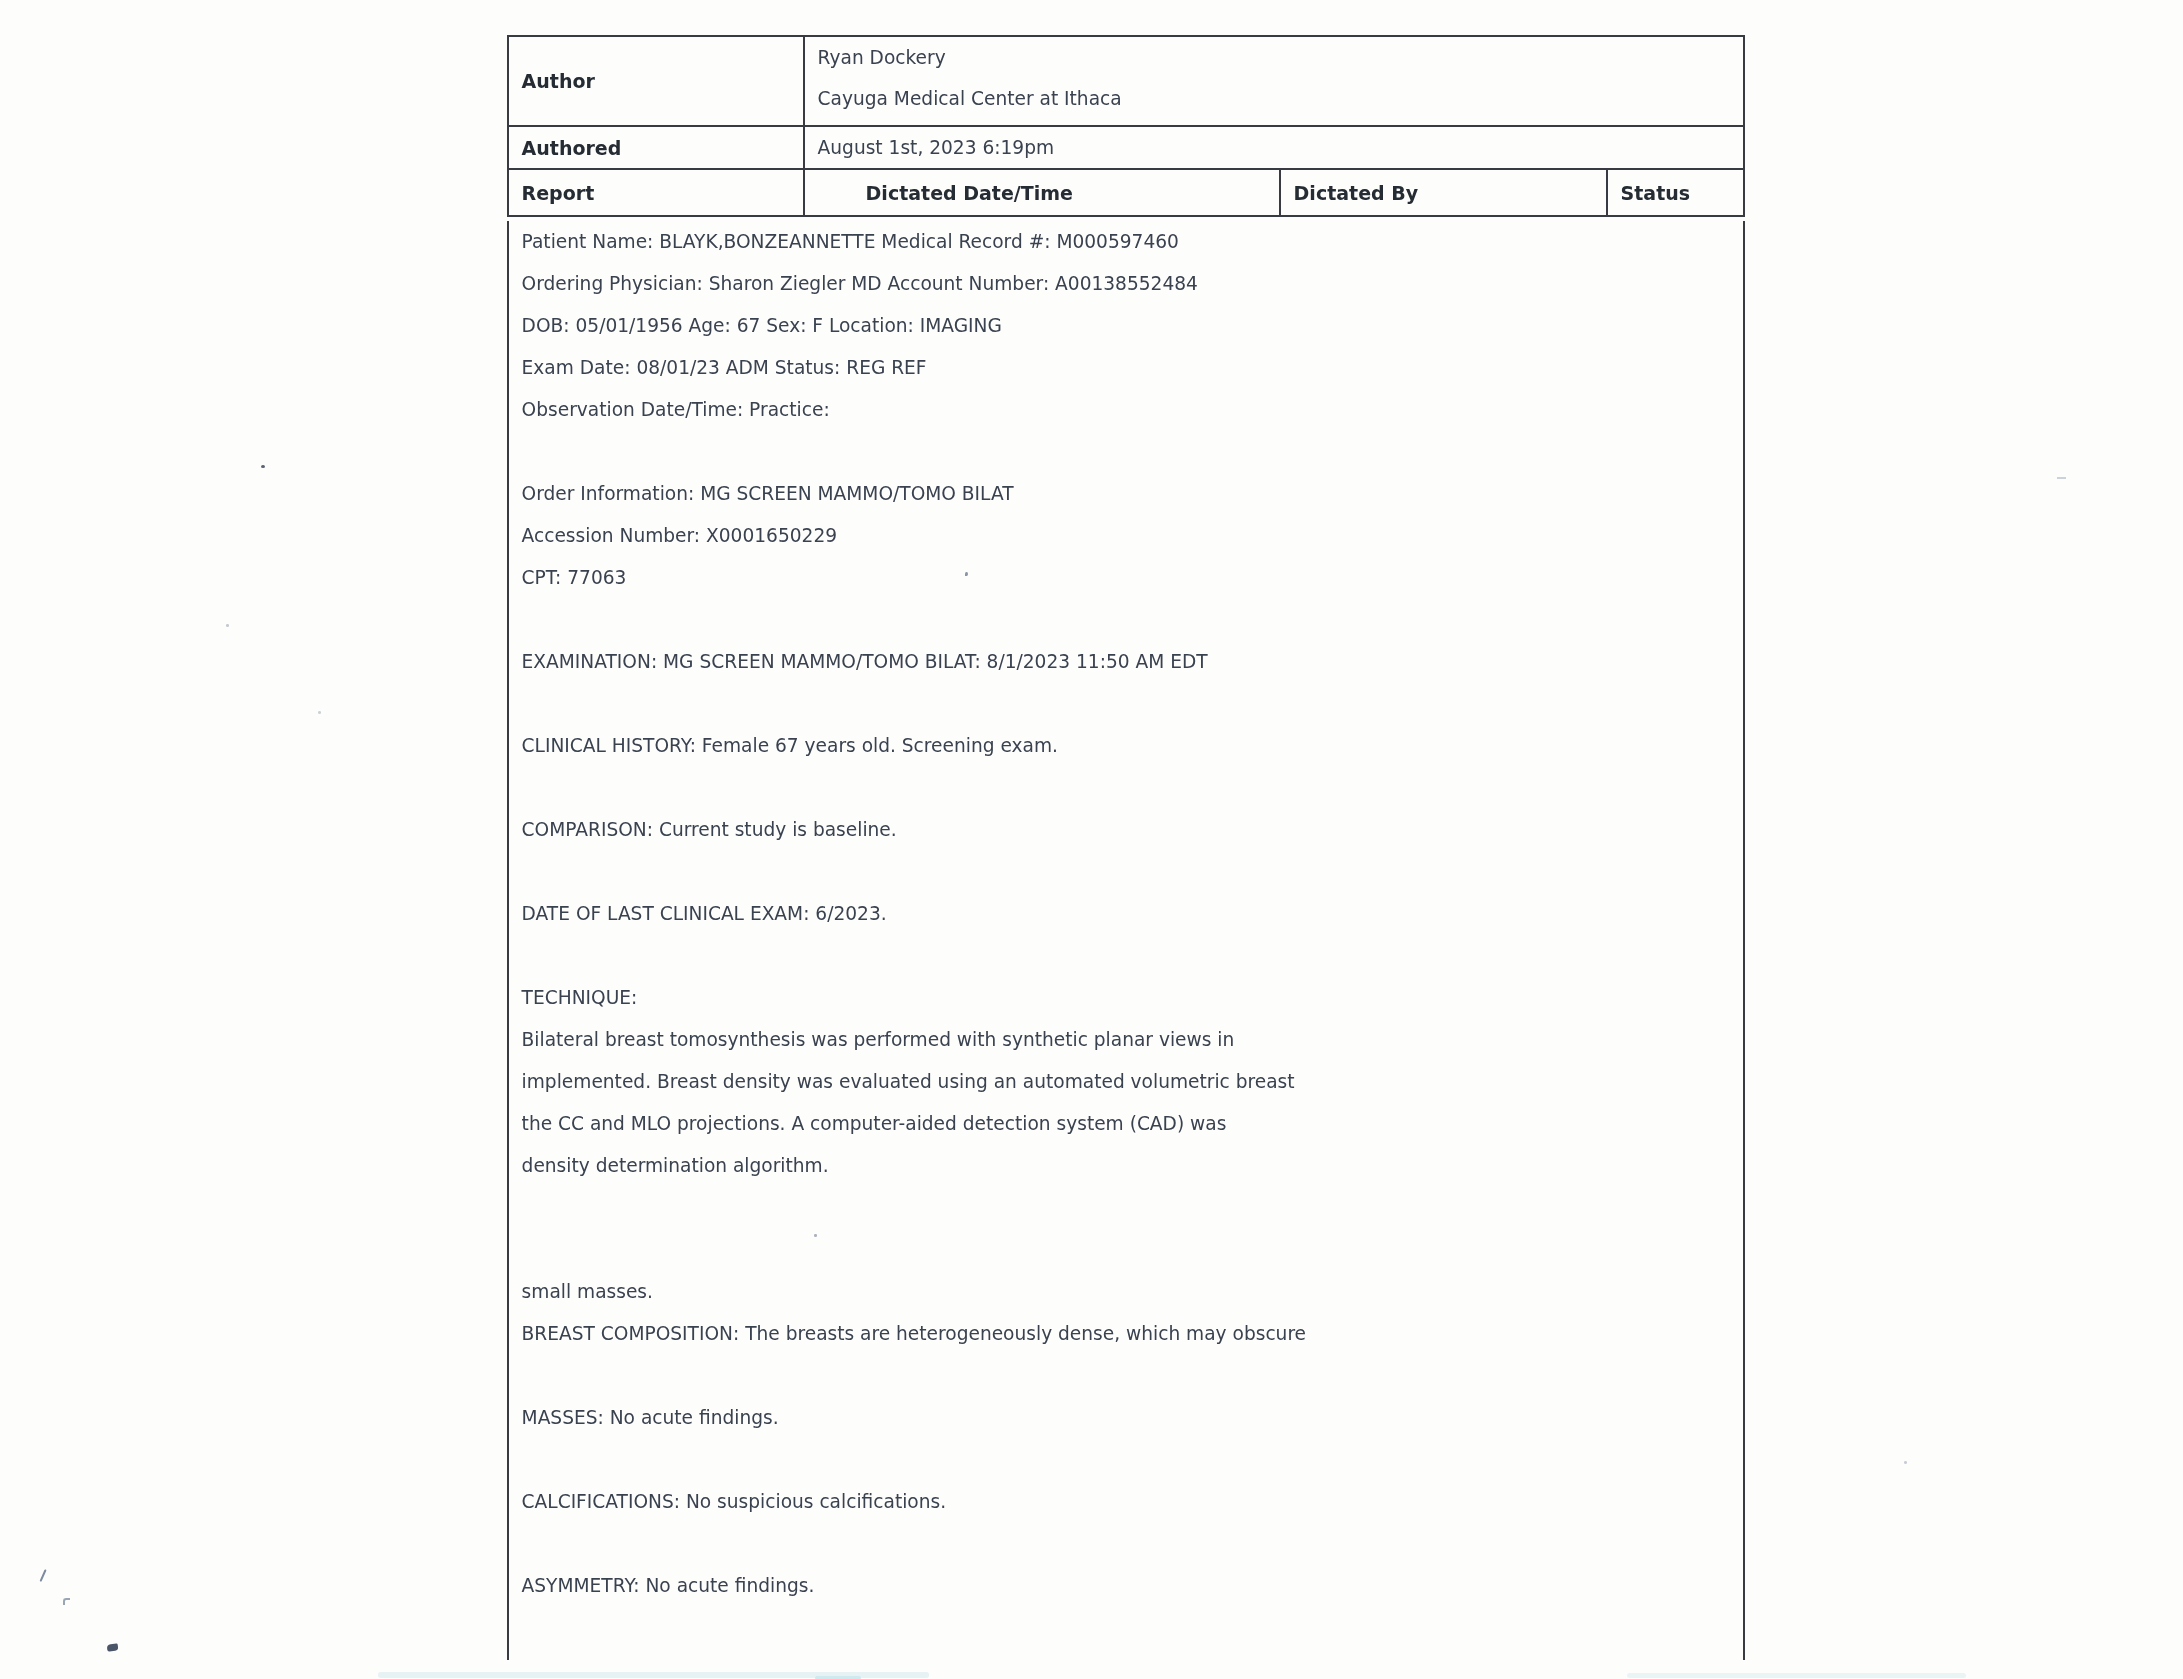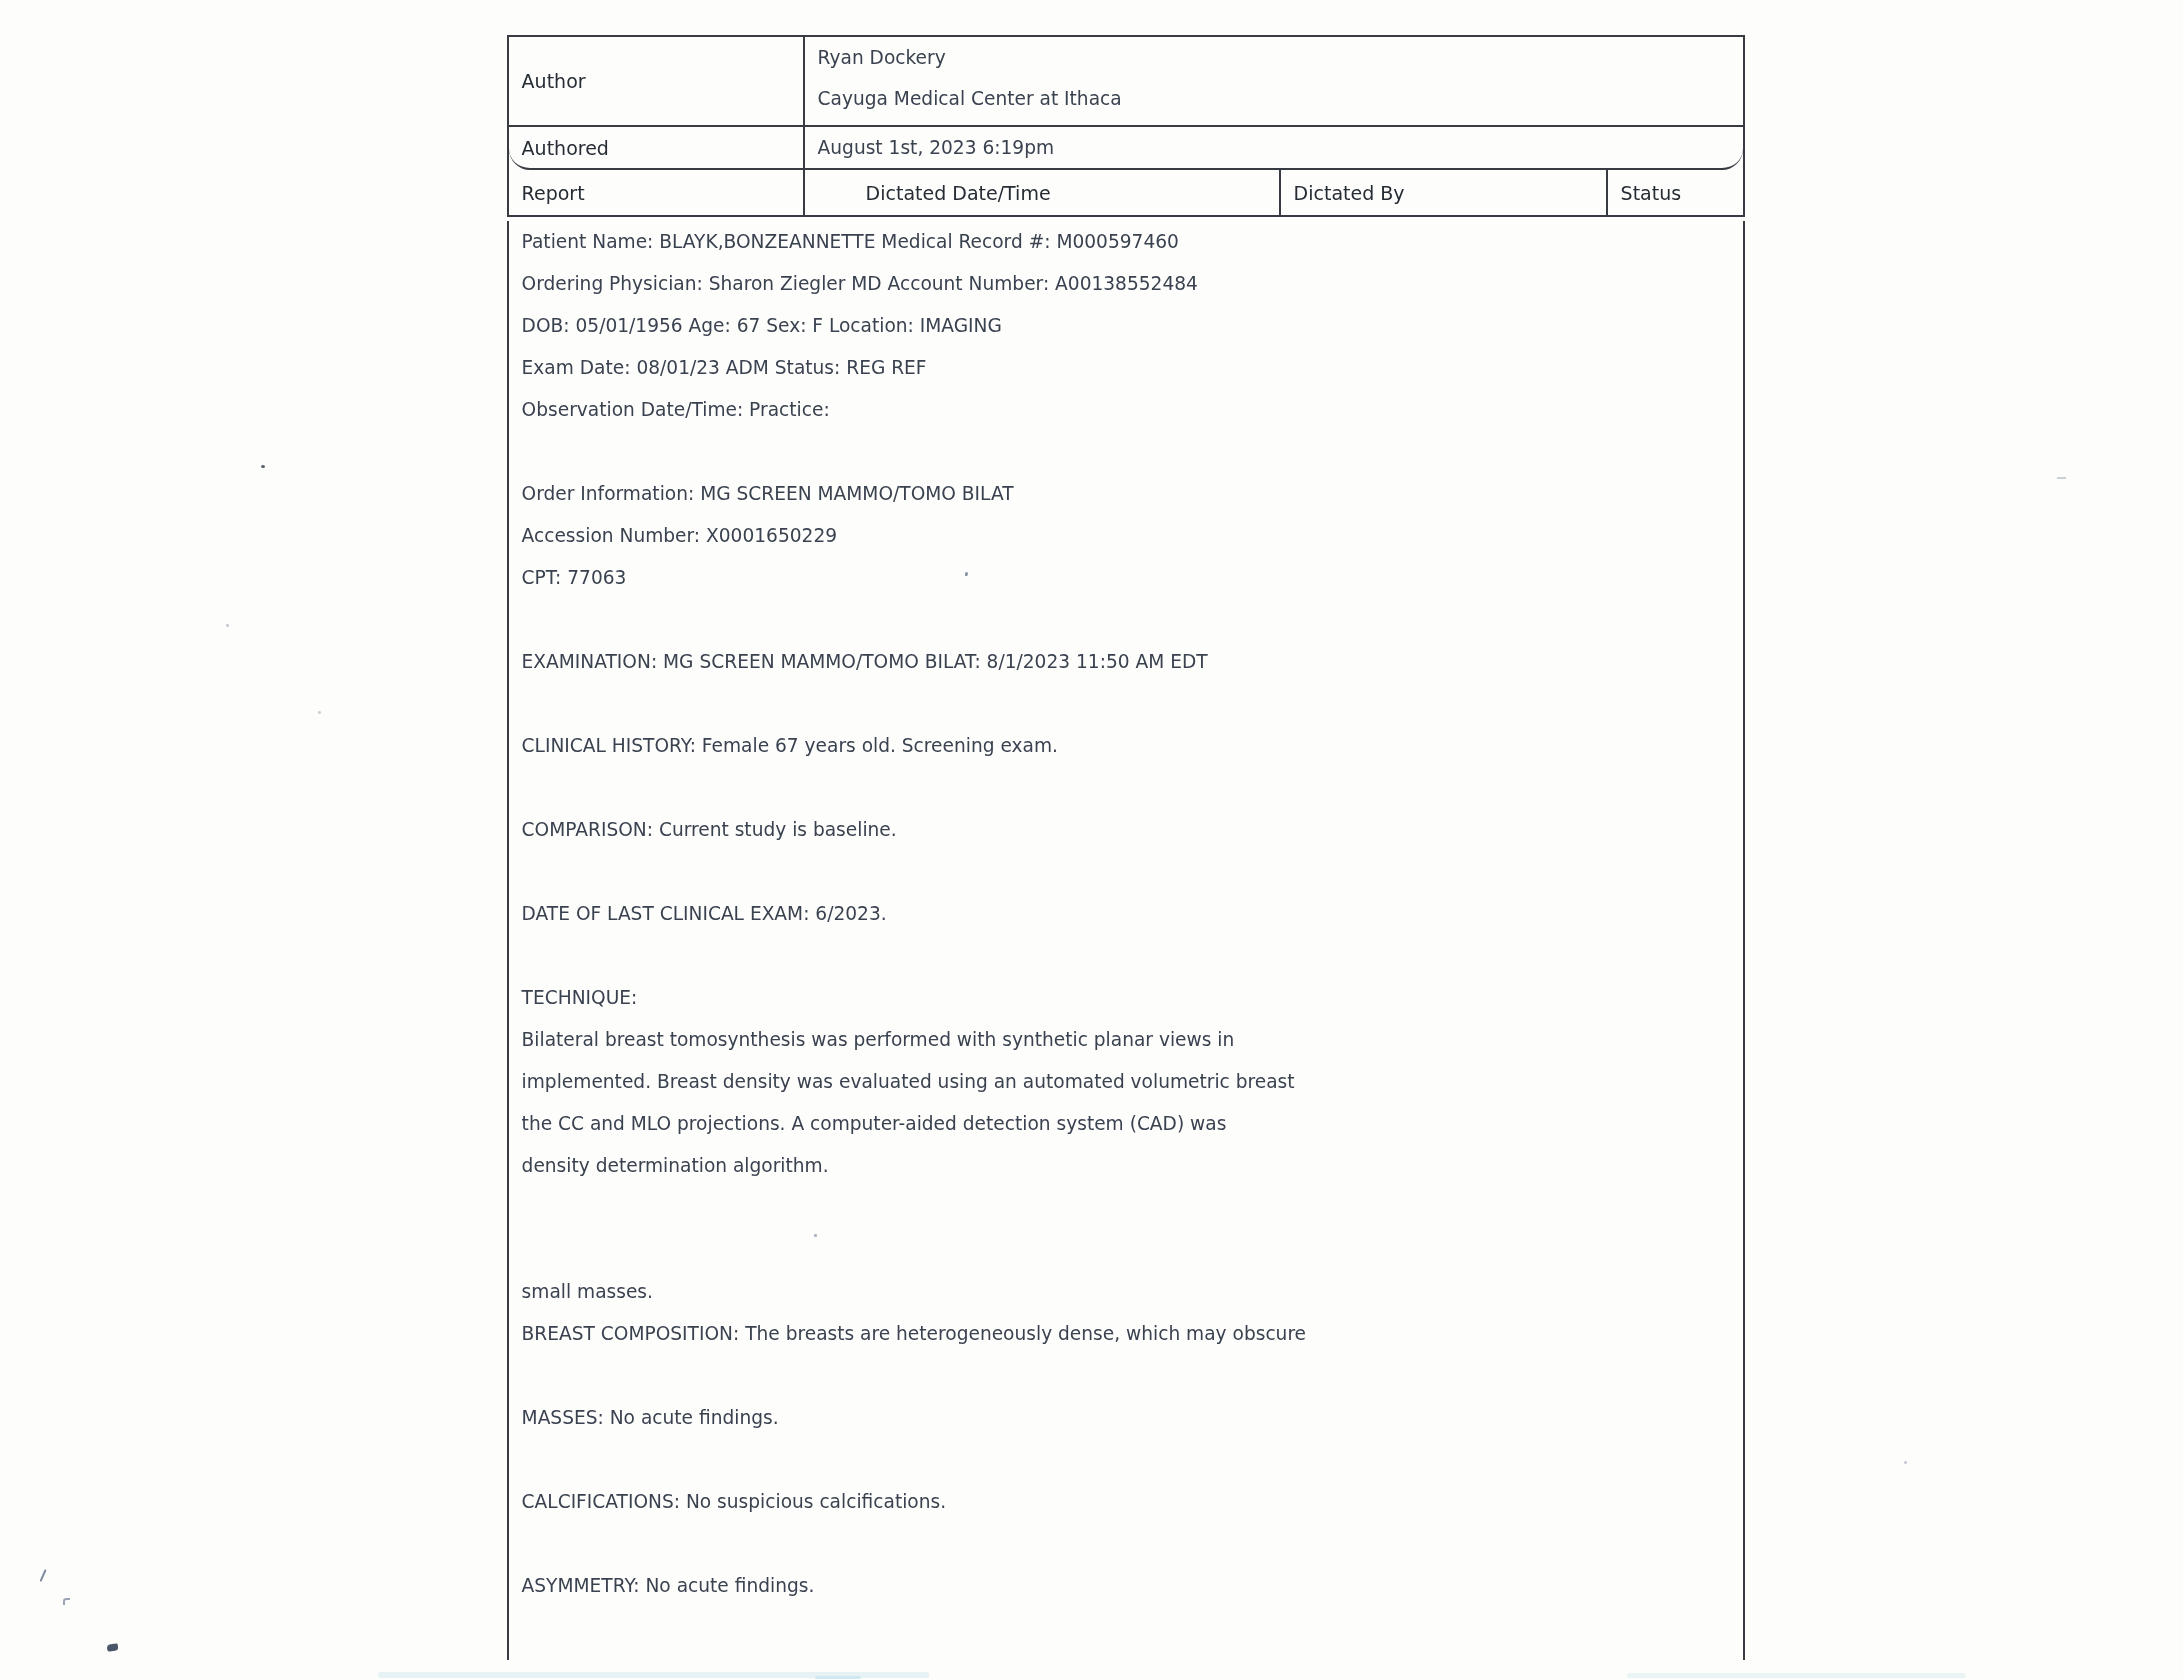--- a/index.html
+++ b/index.html
@@ -27,31 +27,31 @@
     border: 2px solid var(--border, #383c42);
     border-bottom: none;
     background: transparent;
   }
   .hrow {
     display: flex;
     box-sizing: border-box;
     border-bottom: 2px solid var(--border, #383c42);
   }
   .row-author   { height: 90px; }
-  .row-authored { height: 43px; border-radius: 21px; }
+  .row-authored { height: 43px; }
   .row-report   { height: 47px; }
 
   .hcell {
     box-sizing: border-box;
     padding-left: 12.6px;
     overflow: hidden;
     white-space: nowrap;
   }
   .hcell.label {
-    font-weight: normal;
+    font-weight: bold;
     font-size: 19px;
     color: var(--ink-bold, #262c34);
     display: flex;
     align-items: center;
   }
   .wcol1 { width: 296px; border-right: 2px solid var(--border, #383c42); }
   .wcol2 { width: 428px; border-right: 2px solid var(--border, #383c42); margin-left: 48px; }
   .wcol3 { width: 327px; border-right: 2px solid var(--border, #383c42); }
   .wcol4 { flex: 1; }
 

